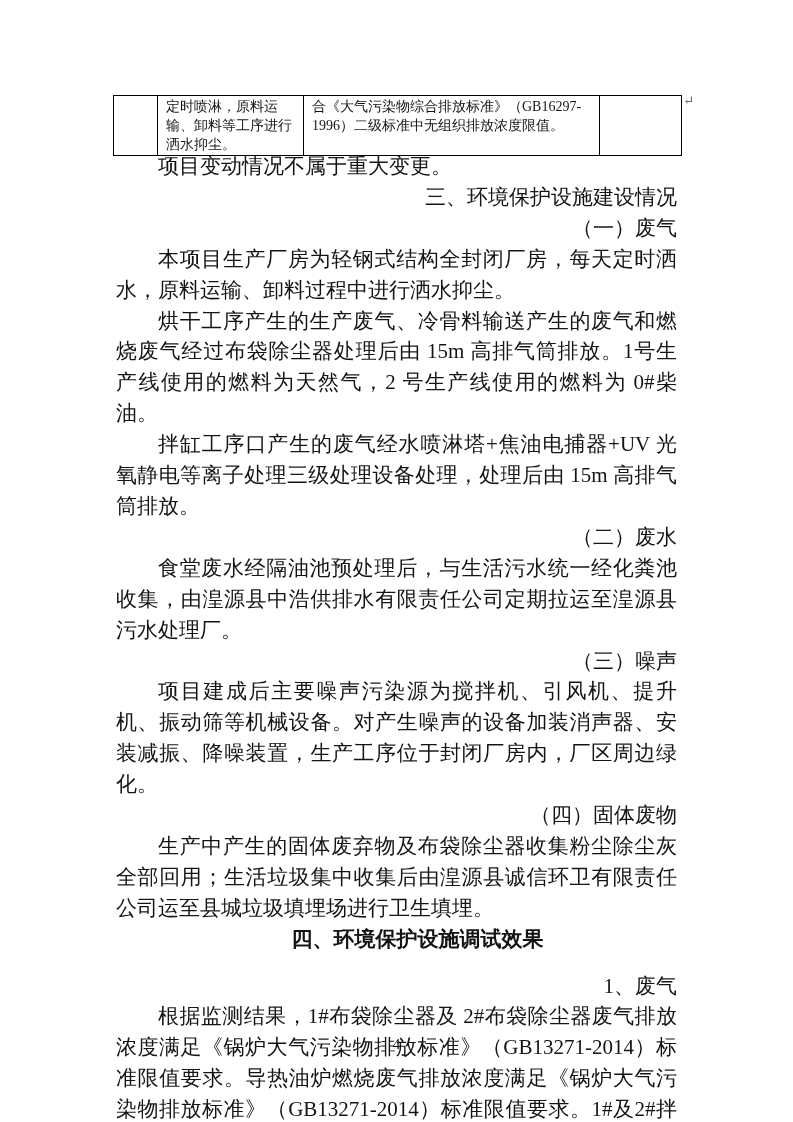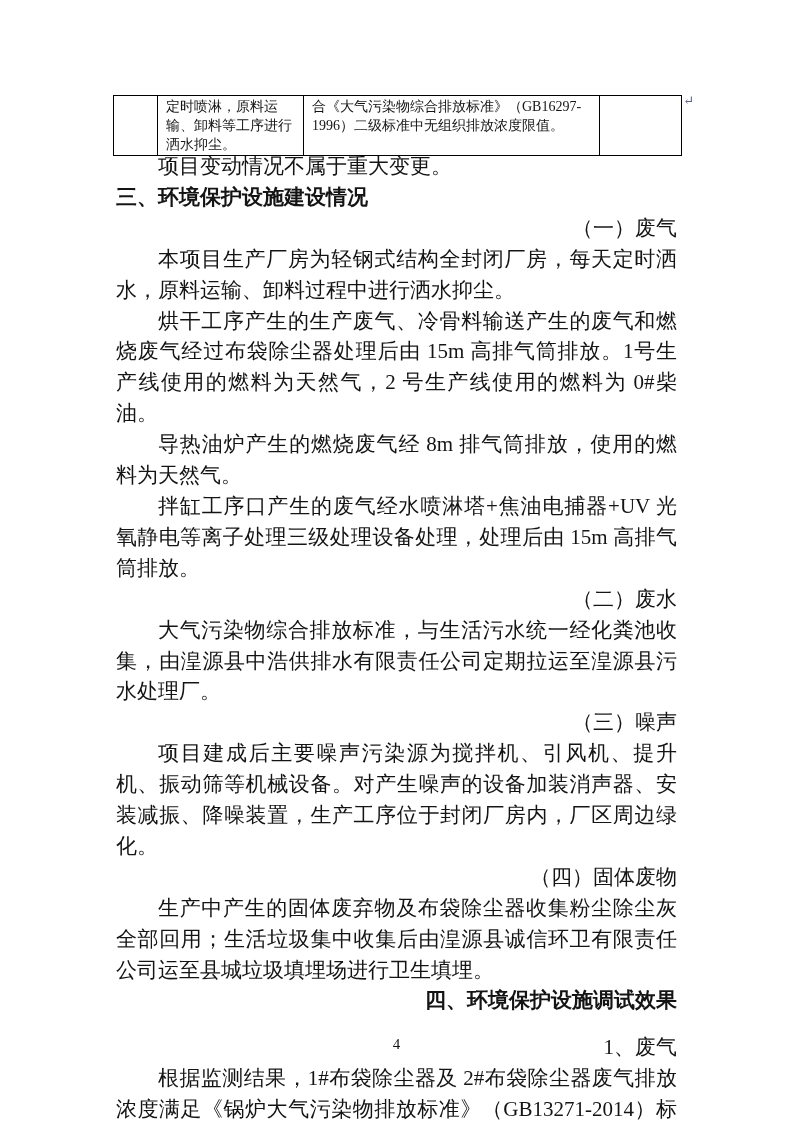--- a/index.html
+++ b/index.html
@@ -48,22 +48,22 @@
     left: 116px;
     top: 151px;
     width: 561px;
     font-size: 21px;
     line-height: 30.9px;
     text-align: justify;
   }
   .content p { margin: 0; }
   p.para { text-indent: 2em; }
   p.sub  { text-indent: 2em; text-align: right; }
-  p.head { font-weight: bold; text-align: left; }
-  p.head-indent { font-weight: bold; text-indent: 2em; text-align: right; }
+  p.head { font-weight: normal; text-align: right; }
+  p.head-indent { font-weight: bold; text-indent: 2em; text-align: center; }
   p.gap-top { margin-top: 16px; }
 
   
   .footer {
     position: absolute;
     left: 0;
     top: 1036px;
     width: 100%;
     text-align: center;
     font-size: 15px;
@@ -91,24 +91,23 @@
   </table>
 
 <span class="pmark">↵</span>
 
 <div class="content">
   <p class="para">项目变动情况不属于重大变更。</p>
   <p class="head">三、环境保护设施建设情况</p>
   <p class="sub">（一）废气</p>
   <p class="para">本项目生产厂房为轻钢式结构全封闭厂房，每天定时洒水，原料运输、卸料过程中进行洒水抑尘。</p>
   <p class="para">烘干工序产生的生产废气、冷骨料输送产生的废气和燃烧废气经过布袋除尘器处理后由 15m 高排气筒排放。1号生产线使用的燃料为天然气，2 号生产线使用的燃料为 0#柴油。</p>
-  <p class="para">导热油炉产生的燃烧废气经 8m 排气筒排放，使用的燃料为天然气。</p>
   <p class="para">拌缸工序口产生的废气经水喷淋塔+焦油电捕器+UV 光氧静电等离子处理三级处理设备处理，处理后由 15m 高排气筒排放。</p>
   <p class="sub">（二）废水</p>
-  <p class="para">大气污染物综合排放标准，与生活污水统一经化粪池收集，由湟源县中浩供排水有限责任公司定期拉运至湟源县污水处理厂。</p>
+  <p class="para">食堂废水经隔油池预处理后，与生活污水统一经化粪池收集，由湟源县中浩供排水有限责任公司定期拉运至湟源县污水处理厂。</p>
   <p class="sub">（三）噪声</p>
   <p class="para">项目建成后主要噪声污染源为搅拌机、引风机、提升机、振动筛等机械设备。对产生噪声的设备加装消声器、安装减振、降噪装置，生产工序位于封闭厂房内，厂区周边绿化。</p>
   <p class="sub">（四）固体废物</p>
   <p class="para">生产中产生的固体废弃物及布袋除尘器收集粉尘除尘灰全部回用；生活垃圾集中收集后由湟源县诚信环卫有限责任公司运至县城垃圾填埋场进行卫生填埋。</p>
   <p class="head-indent">四、环境保护设施调试效果</p>
   <p class="sub gap-top">1、废气</p>
   <p class="para">根据监测结果，1#布袋除尘器及 2#布袋除尘器废气排放浓度满足《锅炉大气污染物排放标准》（GB13271-2014）标准限值要求。导热油炉燃烧废气排放浓度满足《锅炉大气污染物排放标准》（GB13271-2014）标准限值要求。1#及2#拌缸工序颗粒物、非甲烷总烃、沥青烟及苯并[a]芘排放浓度及排放速率满足</p>
 </div>
 
 <div class="footer">4</div>

